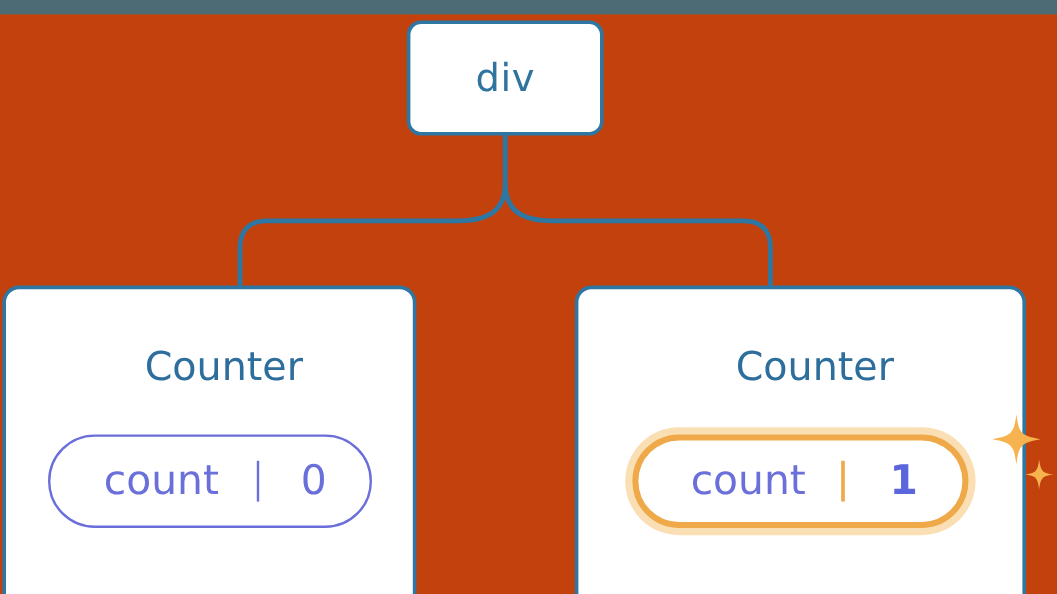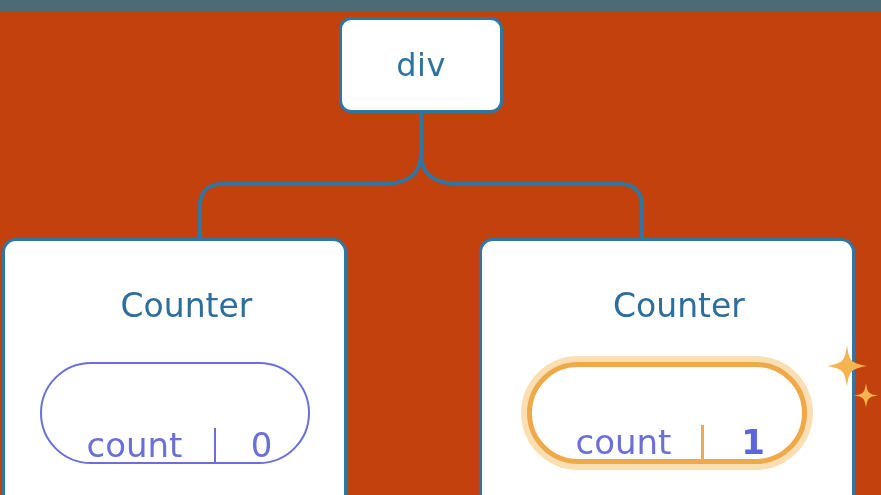--- a/index.html
+++ b/index.html
@@ -89,22 +89,22 @@
     left: 0;
     right: 0;
     display: flex;
     justify-content: center;
   }
   #counter-left .pill-wrap { padding-left: 0px; }
 
   .pill {
     position: relative;
     display: flex;
-    align-items: flex-end;
-    height: 102px;
+    align-items: center;
+    height: 78px;
     border-radius: 51px;
     box-sizing: border-box;
     background: #ffffff;
   }
   .pill.normal {
     border: 2px solid #6a6fd9;
     width: 270px;
   }
   .pill.highlight {
     border: 5px solid #efa949;

